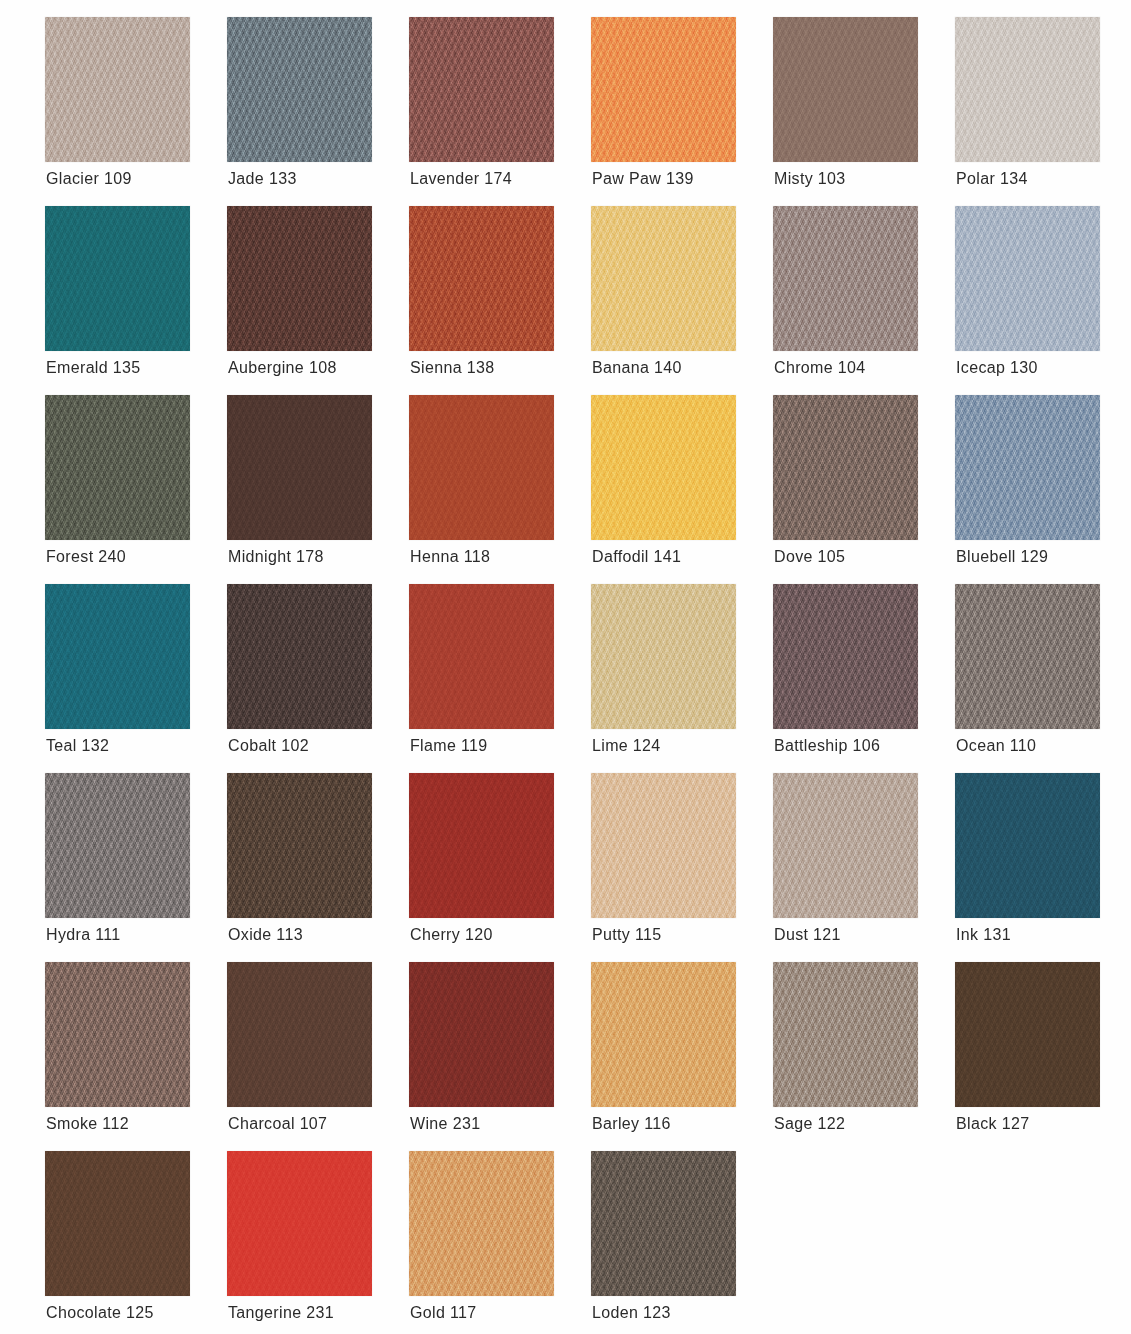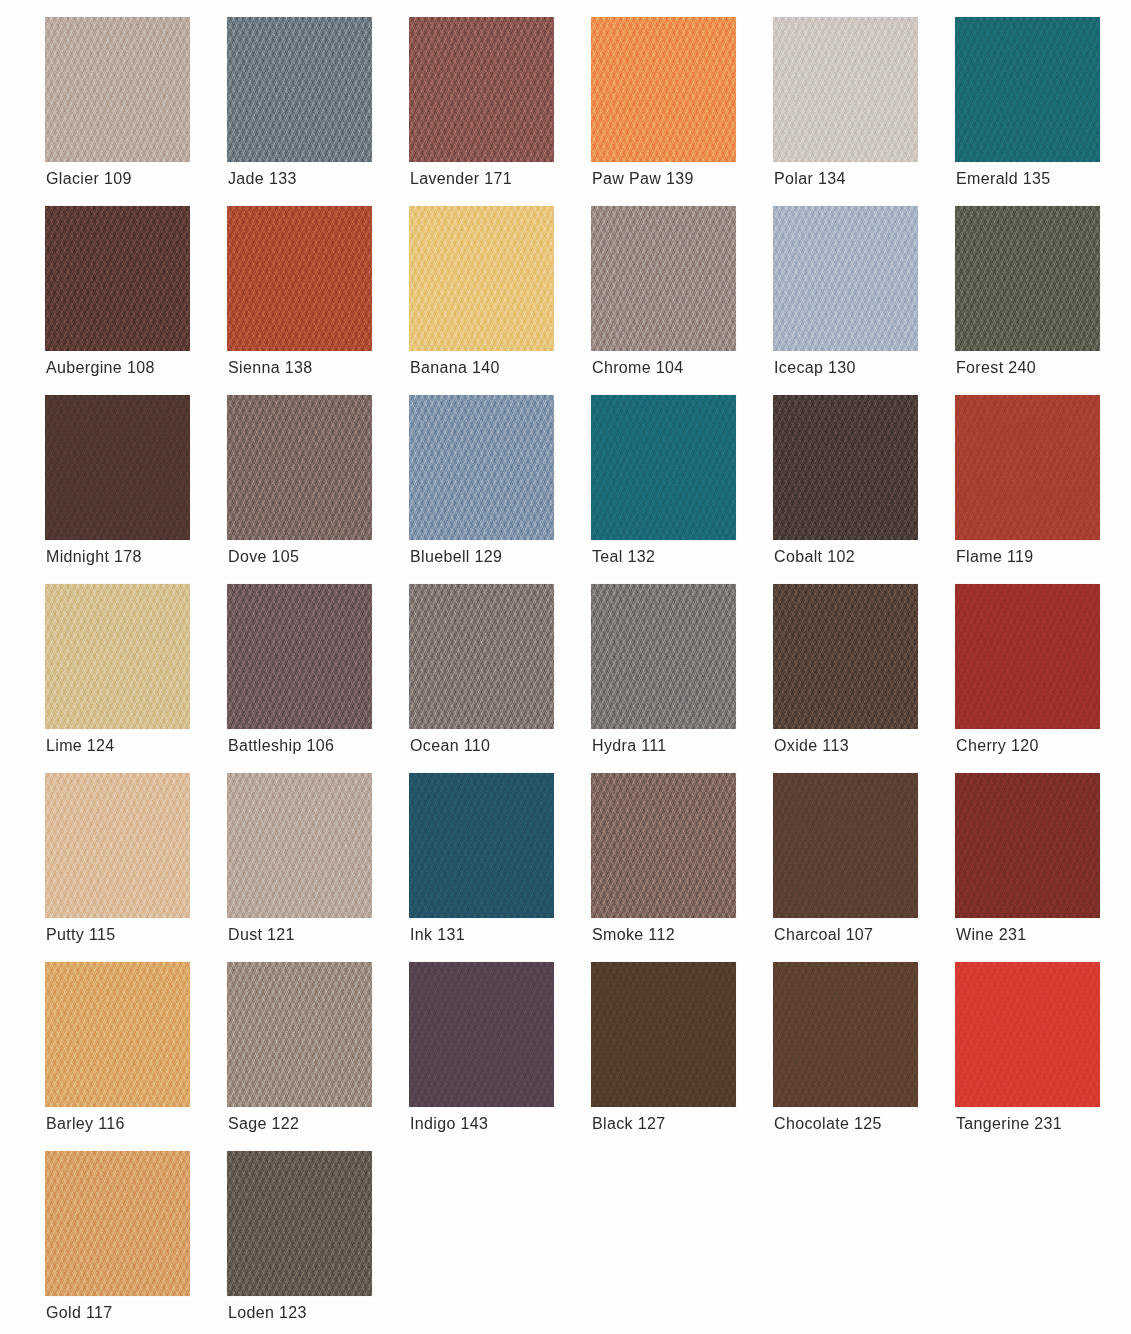--- a/index.html
+++ b/index.html
@@ -108,27 +108,31 @@
       <div class="cell">
         <div class="swatch" style="background-color: rgb(188, 172, 162);"></div>
         <div class="label">Glacier 109</div>
       </div>
       <div class="cell">
         <div class="swatch" style="background-color: rgb(110, 123, 131);"></div>
         <div class="label">Jade 133</div>
       </div>
       <div class="cell">
         <div class="swatch" style="background-color: rgb(138, 86, 80);"></div>
-        <div class="label">Lavender 171</div>
+        <div class="label">Lavender 174</div>
       </div>
       <div class="cell">
         <div class="swatch" style="background-color: rgb(237, 145, 80);"></div>
         <div class="label">Paw Paw 139</div>
       </div>
       <div class="cell">
+        <div class="swatch flat" style="background-color: rgb(139, 113, 101);"></div>
+        <div class="label">Misty 103</div>
+      </div>
+      <div class="cell">
         <div class="swatch" style="background-color: rgb(207, 200, 194);"></div>
         <div class="label">Polar 134</div>
       </div>
       <div class="cell">
         <div class="swatch flat" style="background-color: rgb(28, 107, 114);"></div>
         <div class="label">Emerald 135</div>
       </div>
       <div class="cell">
         <div class="swatch" style="background-color: rgb(91, 59, 52);"></div>
         <div class="label">Aubergine 108</div>
@@ -151,20 +155,28 @@
       </div>
       <div class="cell">
         <div class="swatch" style="background-color: rgb(90, 94, 81);"></div>
         <div class="label">Forest 240</div>
       </div>
       <div class="cell">
         <div class="swatch flat" style="background-color: rgb(80, 55, 48);"></div>
         <div class="label">Midnight 178</div>
       </div>
       <div class="cell">
+        <div class="swatch flat" style="background-color: rgb(171, 71, 45);"></div>
+        <div class="label">Henna 118</div>
+      </div>
+      <div class="cell">
+        <div class="swatch" style="background-color: rgb(240, 194, 83);"></div>
+        <div class="label">Daffodil 141</div>
+      </div>
+      <div class="cell">
         <div class="swatch" style="background-color: rgb(125, 106, 98);"></div>
         <div class="label">Dove 105</div>
       </div>
       <div class="cell">
         <div class="swatch" style="background-color: rgb(130, 150, 173);"></div>
         <div class="label">Bluebell 129</div>
       </div>
       <div class="cell">
         <div class="swatch flat" style="background-color: rgb(28, 106, 121);"></div>
         <div class="label">Teal 132</div>
@@ -225,24 +237,20 @@
         <div class="swatch flat" style="background-color: rgb(126, 46, 40);"></div>
         <div class="label">Wine 231</div>
       </div>
       <div class="cell">
         <div class="swatch" style="background-color: rgb(221, 169, 105);"></div>
         <div class="label">Barley 116</div>
       </div>
       <div class="cell">
         <div class="swatch" style="background-color: rgb(157, 141, 129);"></div>
         <div class="label">Sage 122</div>
-      </div>
-      <div class="cell">
-        <div class="swatch flat" style="background-color: rgb(85, 67, 80);"></div>
-        <div class="label">Indigo 143</div>
       </div>
       <div class="cell">
         <div class="swatch flat" style="background-color: rgb(83, 61, 44);"></div>
         <div class="label">Black 127</div>
       </div>
       <div class="cell">
         <div class="swatch flat" style="background-color: rgb(94, 65, 48);"></div>
         <div class="label">Chocolate 125</div>
       </div>
       <div class="cell">

